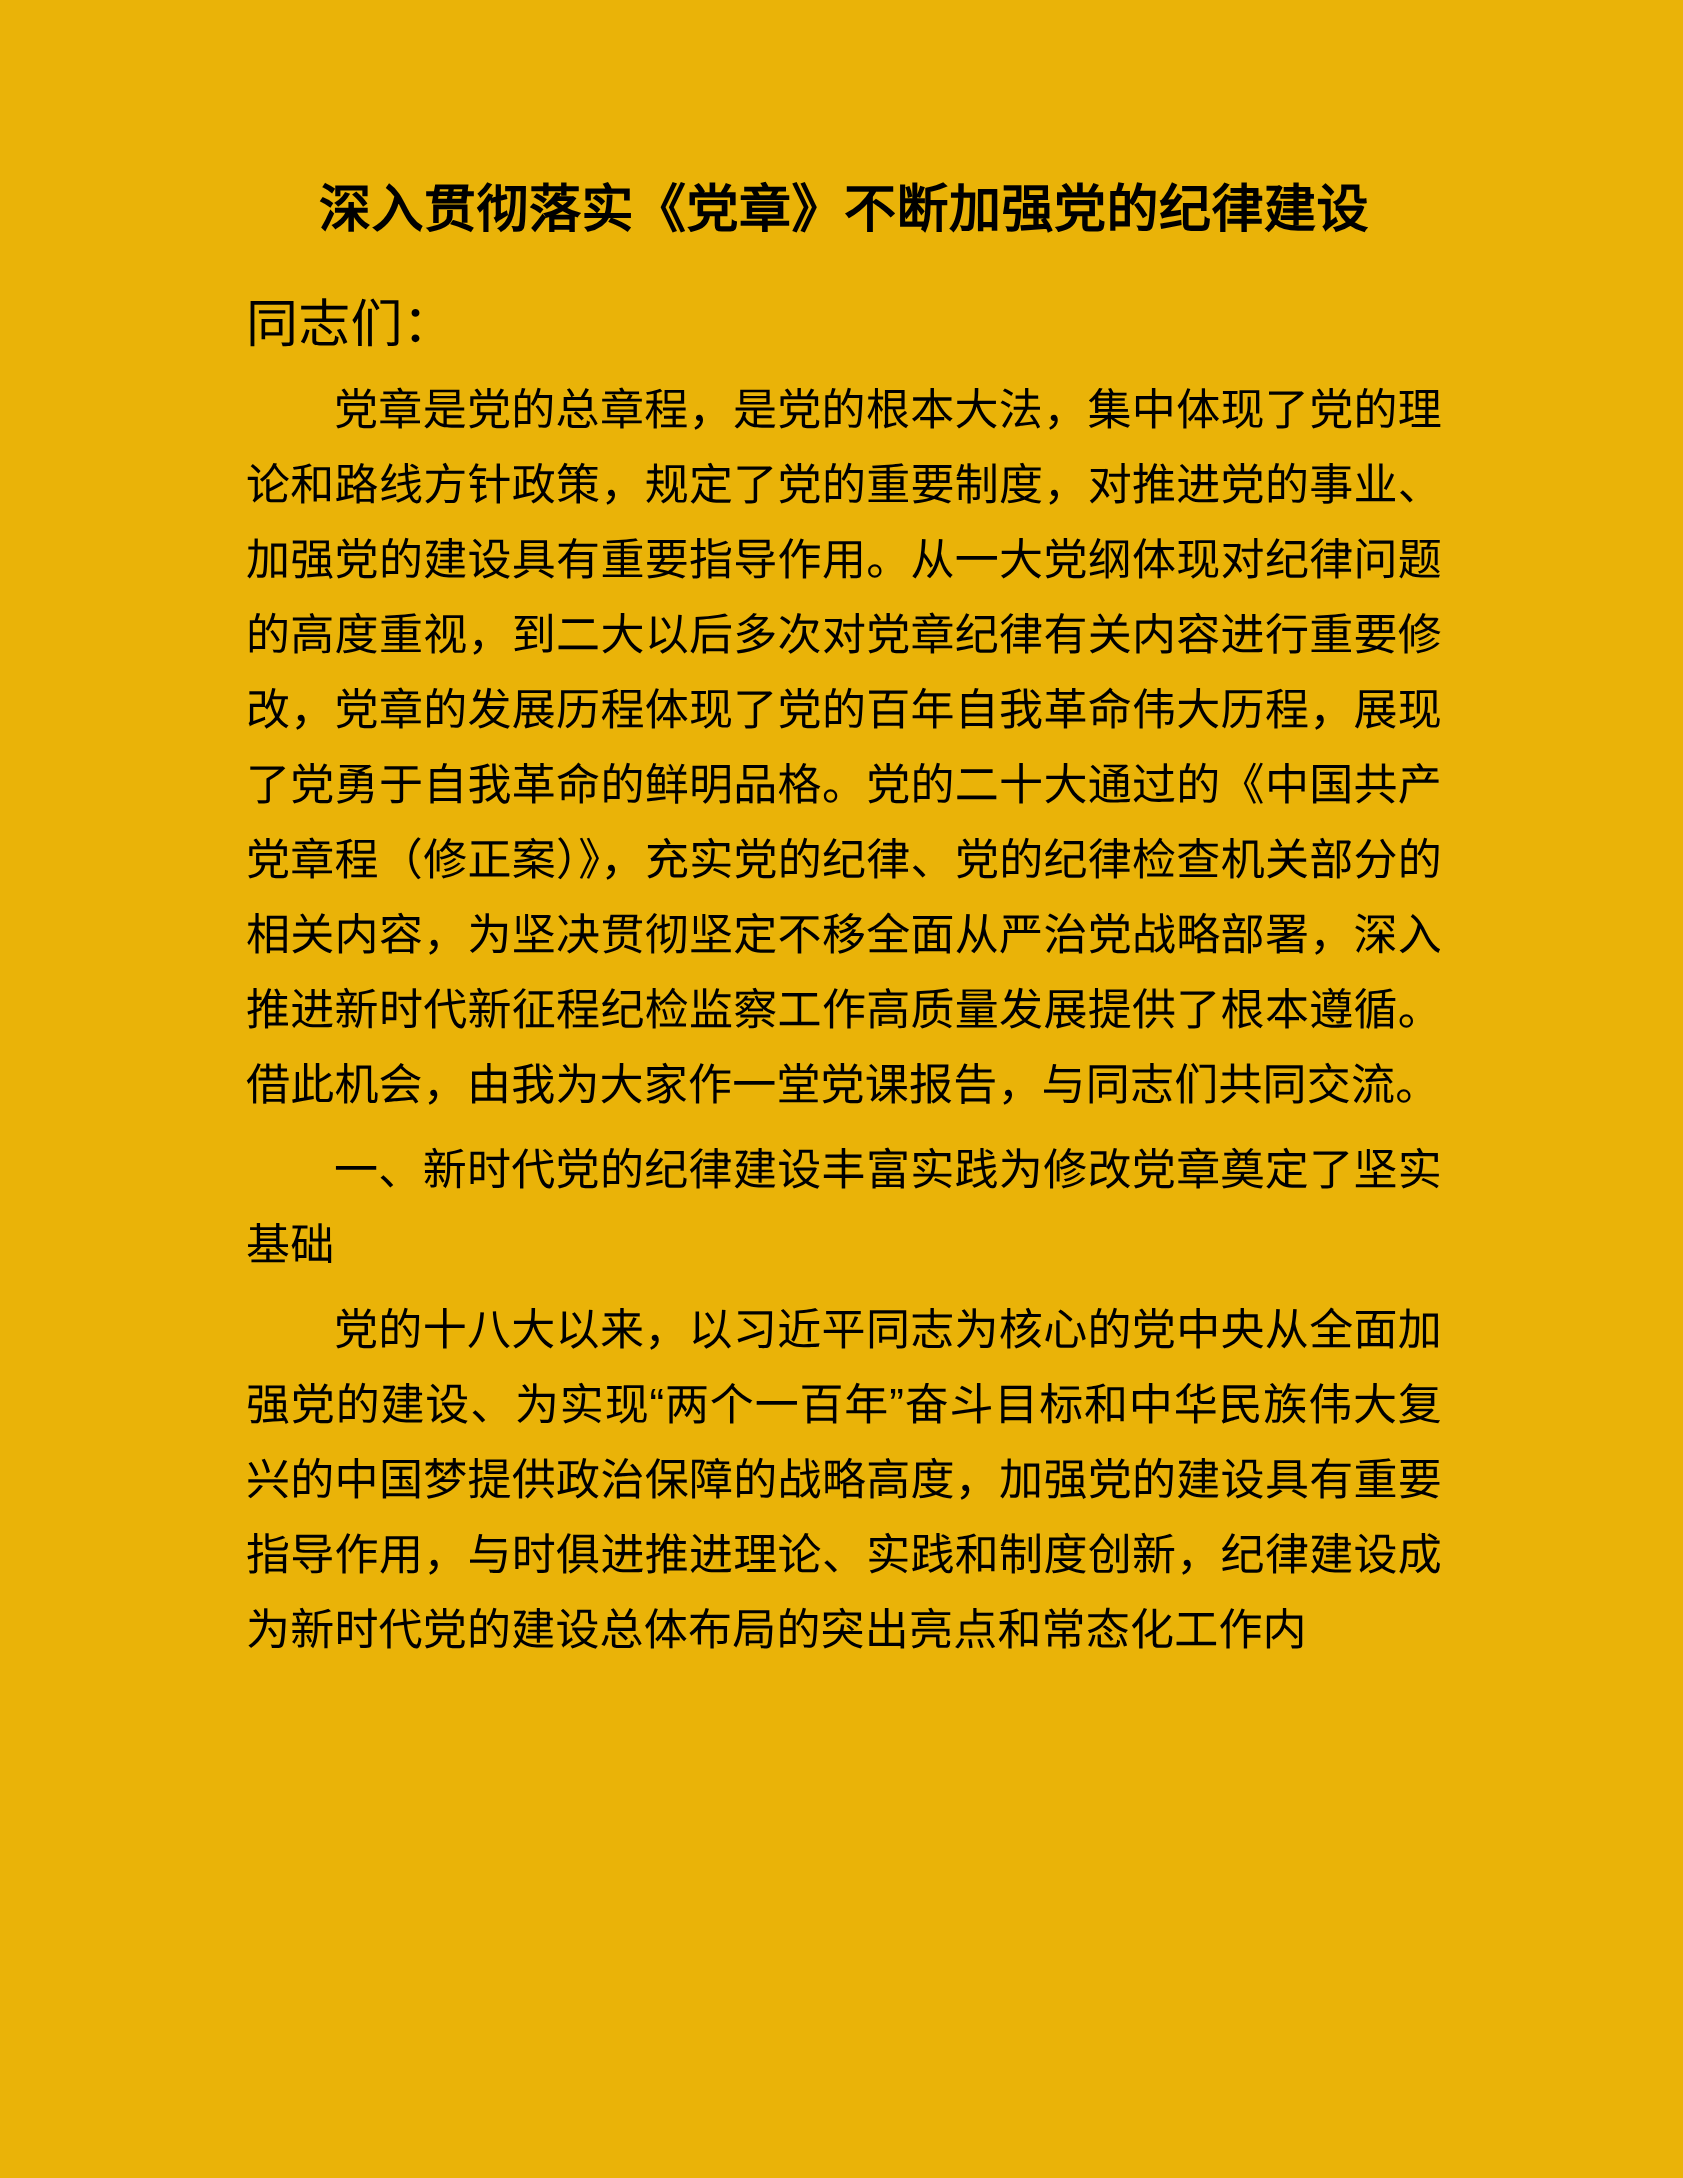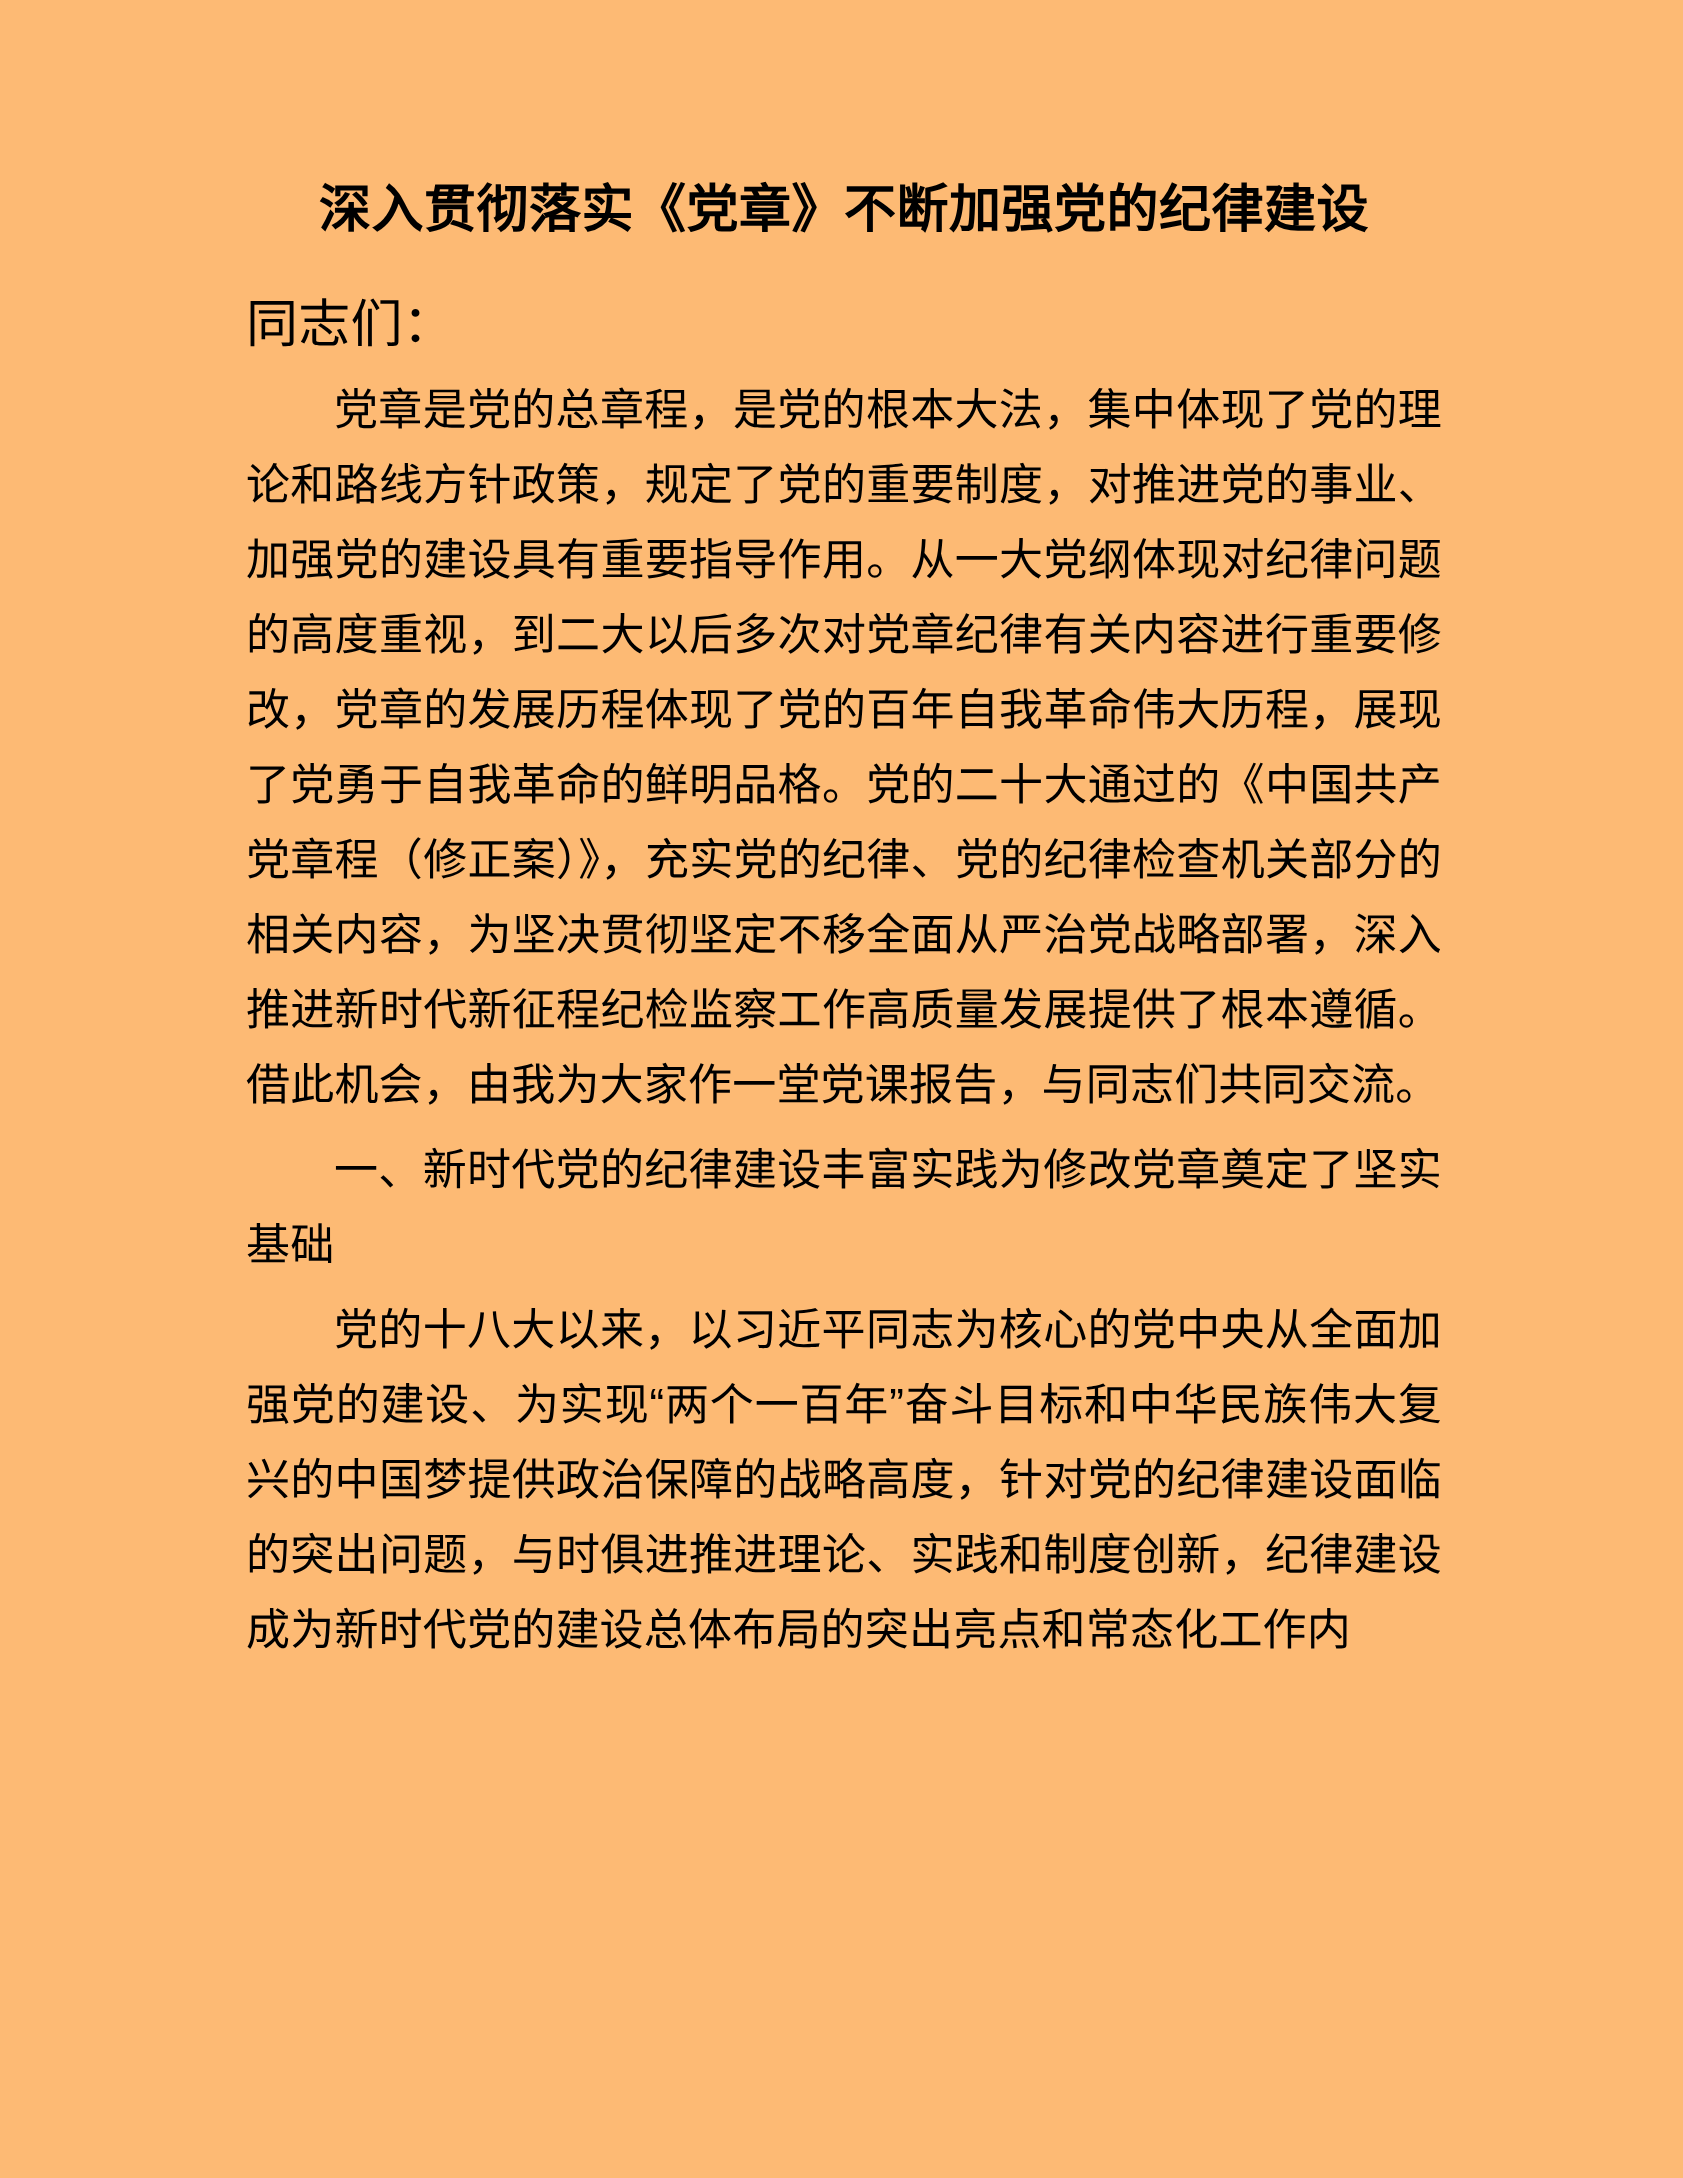--- a/index.html
+++ b/index.html
@@ -6,21 +6,21 @@
   html, body {
     margin: 0;
     padding: 0;
     background: #ffffff;
   }
 
   .page {
     position: relative;
     width: 1683px;
     height: 2178px;
-    background: #fdba74;
+    background: #eab308;
     box-sizing: border-box;
     overflow: hidden;
     font-family: "Liberation Sans", "DejaVu Sans", sans-serif;
     color: #000000;
   }
 
   .doc-body {
     position: absolute;
     left: 246px;
     top: 0;
@@ -83,17 +83,17 @@
     <h1 class="doc-title">
       <span class="title-line title-line-1">深入贯彻落实《党章》不断加强党的纪律建设</span>
     </h1>
 
     <p class="salutation">同志们：</p>
 
     <p class="para">党章是党的总章程，是党的根本大法，集中体现了党的理论和路线方针政策，规定了党的重要制度，对推进党的事业、加强党的建设具有重要指导作用。从一大党纲体现对纪律问题的高度重视，到二大以后多次对党章纪律有关内容进行重要修改，党章的发展历程体现了党的百年自我革命伟大历程，展现了党勇于自我革命的鲜明品格。党的二十大通过的《中国共产党章程（修正案）》，充实党的纪律、党的纪律检查机关部分的相关内容，为坚决贯彻坚定不移全面从严治党战略部署，深入推进新时代新征程纪检监察工作高质量发展提供了根本遵循。借此机会，由我为大家作一堂党课报告，与同志们共同交流。</p>
 
     <p class="para heading-para">一、新时代党的纪律建设丰富实践为修改党章奠定了坚实基础</p>
 
-    <p class="para">党的十八大以来，以习近平同志为核心的党中央从全面加强党的建设、为实现“两个一百年”奋斗目标和中华民族伟大复兴的中国梦提供政治保障的战略高度，针对党的纪律建设面临的突出问题，与时俱进推进理论、实践和制度创新，纪律建设成为新时代党的建设总体布局的突出亮点和常态化工作内</p>
+    <p class="para">党的十八大以来，以习近平同志为核心的党中央从全面加强党的建设、为实现“两个一百年”奋斗目标和中华民族伟大复兴的中国梦提供政治保障的战略高度，加强党的建设具有重要指导作用，与时俱进推进理论、实践和制度创新，纪律建设成为新时代党的建设总体布局的突出亮点和常态化工作内</p>
 
   </div>
 </div>
 
 
 </body></html>

